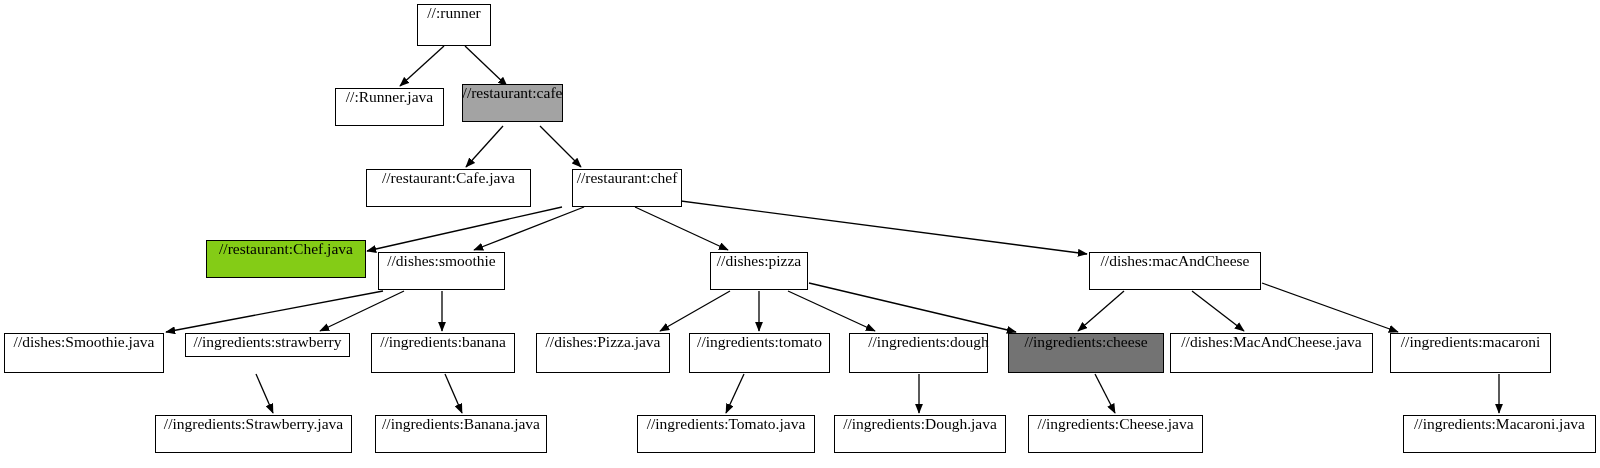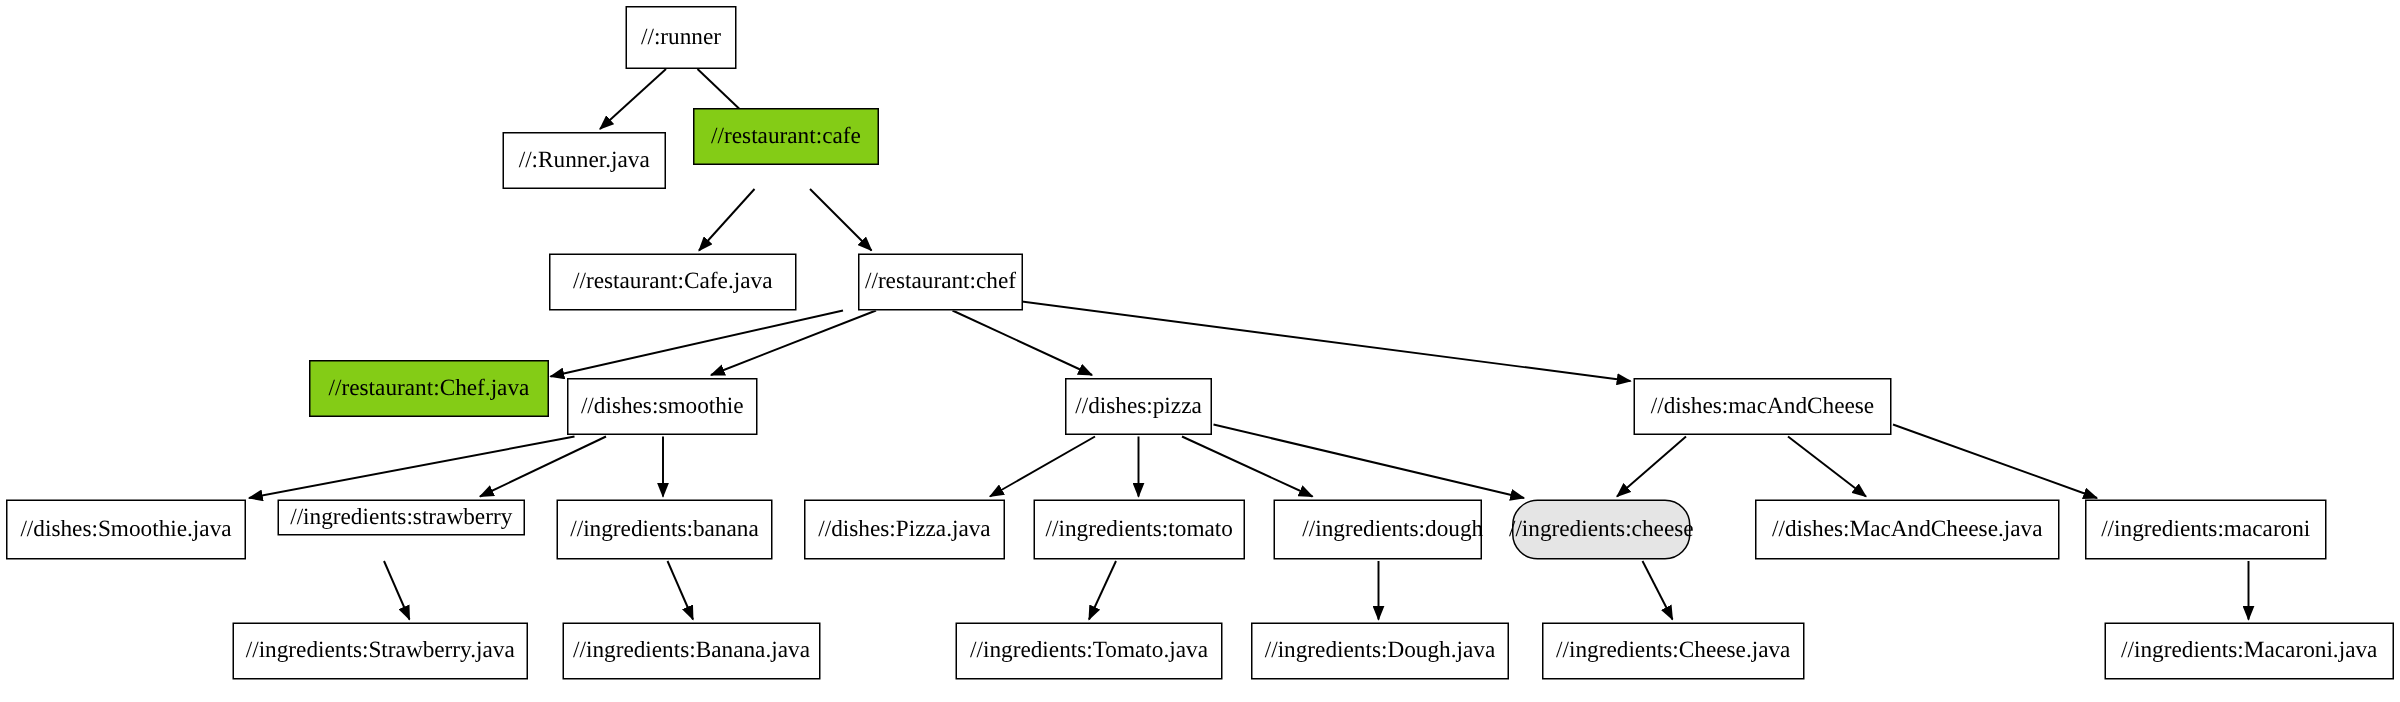--- a/index.html
+++ b/index.html
@@ -23,21 +23,20 @@
     width: 1600px;
     height: 468px;
     pointer-events: none;
   }
   .graph-node {
     position: absolute;
     box-sizing: border-box;
     border: 1px solid #000000;
     background: #ffffff;
     display: flex;
-    align-items: center;
     justify-content: center;
     font-size: 15.5px;
     line-height: 1;
     color: #000000;
     white-space: nowrap;
     letter-spacing: 0px;
   }
   .graph-node .node-label {
     display: block;
     padding: 0 2px;
@@ -80,21 +79,21 @@
         <line x1="1499" y1="374" x2="1499" y2="413" stroke="#000000" stroke-width="1.3" marker-end="url(#arrowhead)"></line>
       </g>
   </svg>
   <div id="node-group">
       <div class="graph-node" style="left: 417px; top: 4px; width: 74px; height: 42px; background: rgb(255, 255, 255); border-color: rgb(0, 0, 0);">
         <span class="node-label">//:runner</span>
       </div>
       <div class="graph-node" style="left: 335px; top: 88px; width: 109px; height: 38px; background: rgb(255, 255, 255); border-color: rgb(0, 0, 0);">
         <span class="node-label">//:Runner.java</span>
       </div>
-      <div class="graph-node" style="left: 462px; top: 72px; width: 124px; height: 38px; background: #84cc16; border-color: rgb(0, 0, 0);">
+      <div class="graph-node" style="left: 462px; top: 84px; width: 101px; height: 38px; background: #a3a3a3; border-color: rgb(0, 0, 0);">
         <span class="node-label">//restaurant:cafe</span>
       </div>
       <div class="graph-node" style="left: 366px; top: 169px; width: 165px; height: 38px; background: rgb(255, 255, 255); border-color: rgb(0, 0, 0);">
         <span class="node-label">//restaurant:Cafe.java</span>
       </div>
       <div class="graph-node" style="left: 572px; top: 169px; width: 110px; height: 38px; background: rgb(255, 255, 255); border-color: rgb(0, 0, 0);">
         <span class="node-label">//restaurant:chef</span>
       </div>
       <div class="graph-node" style="left: 206px; top: 240px; width: 160px; height: 38px; background: #84cc16; border-color: rgb(0, 0, 0);">
         <span class="node-label">//restaurant:Chef.java</span>
@@ -119,21 +118,21 @@
       </div>
       <div class="graph-node" style="left: 536px; top: 333px; width: 134px; height: 40px; background: rgb(255, 255, 255); border-color: rgb(0, 0, 0);">
         <span class="node-label">//dishes:Pizza.java</span>
       </div>
       <div class="graph-node" style="left: 689px; top: 333px; width: 141px; height: 40px; background: rgb(255, 255, 255); border-color: rgb(0, 0, 0);">
         <span class="node-label">//ingredients:tomato</span>
       </div>
       <div class="graph-node" style="left: 849px; top: 333px; width: 139px; height: 40px; background: rgb(255, 255, 255); border-color: rgb(0, 0, 0); padding-left: 20px;">
         <span class="node-label">//ingredients:dough</span>
       </div>
-      <div class="graph-node" style="left: 1008px; top: 333px; width: 119px; height: 40px; background: #e5e5e5; border-color: rgb(0, 0, 0); border-radius: 17px;">
+      <div class="graph-node" style="left: 1008px; top: 333px; width: 156px; height: 40px; background: #737373; border-color: rgb(0, 0, 0);">
         <span class="node-label">//ingredients:cheese</span>
       </div>
       <div class="graph-node" style="left: 1170px; top: 333px; width: 203px; height: 40px; background: rgb(255, 255, 255); border-color: rgb(0, 0, 0);">
         <span class="node-label">//dishes:MacAndCheese.java</span>
       </div>
       <div class="graph-node" style="left: 1390px; top: 333px; width: 161px; height: 40px; background: rgb(255, 255, 255); border-color: rgb(0, 0, 0);">
         <span class="node-label">//ingredients:macaroni</span>
       </div>
       <div class="graph-node" style="left: 155px; top: 415px; width: 197px; height: 38px; background: rgb(255, 255, 255); border-color: rgb(0, 0, 0);">
         <span class="node-label">//ingredients:Strawberry.java</span>

